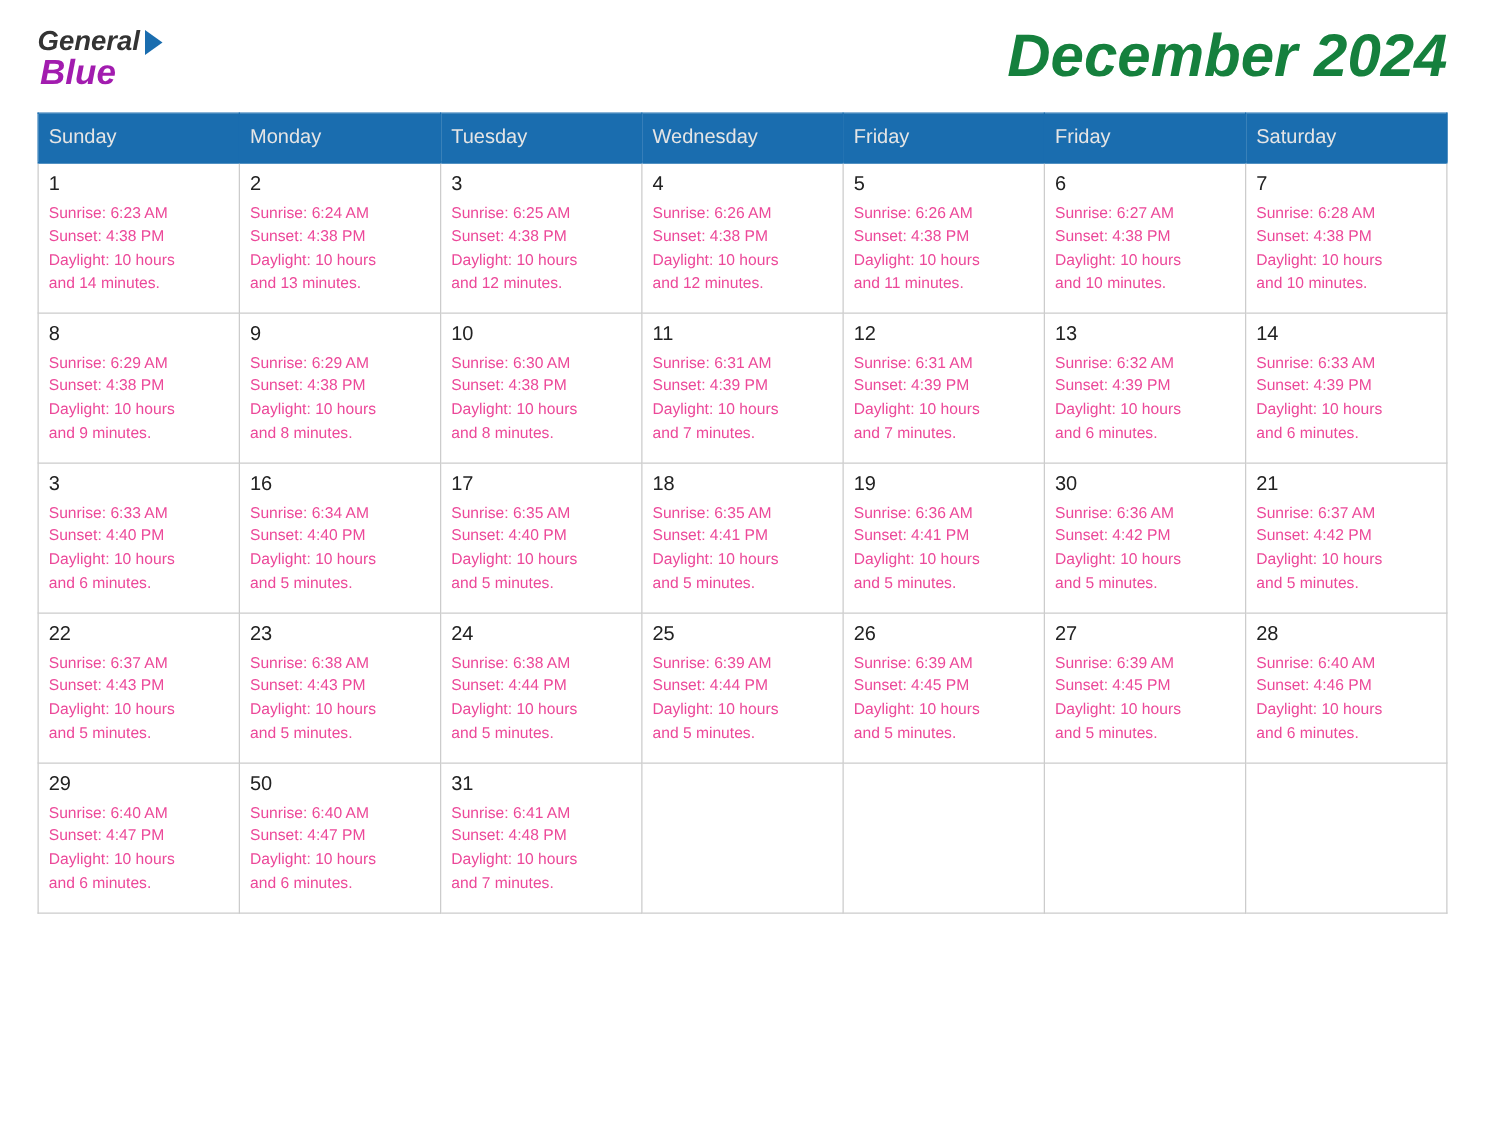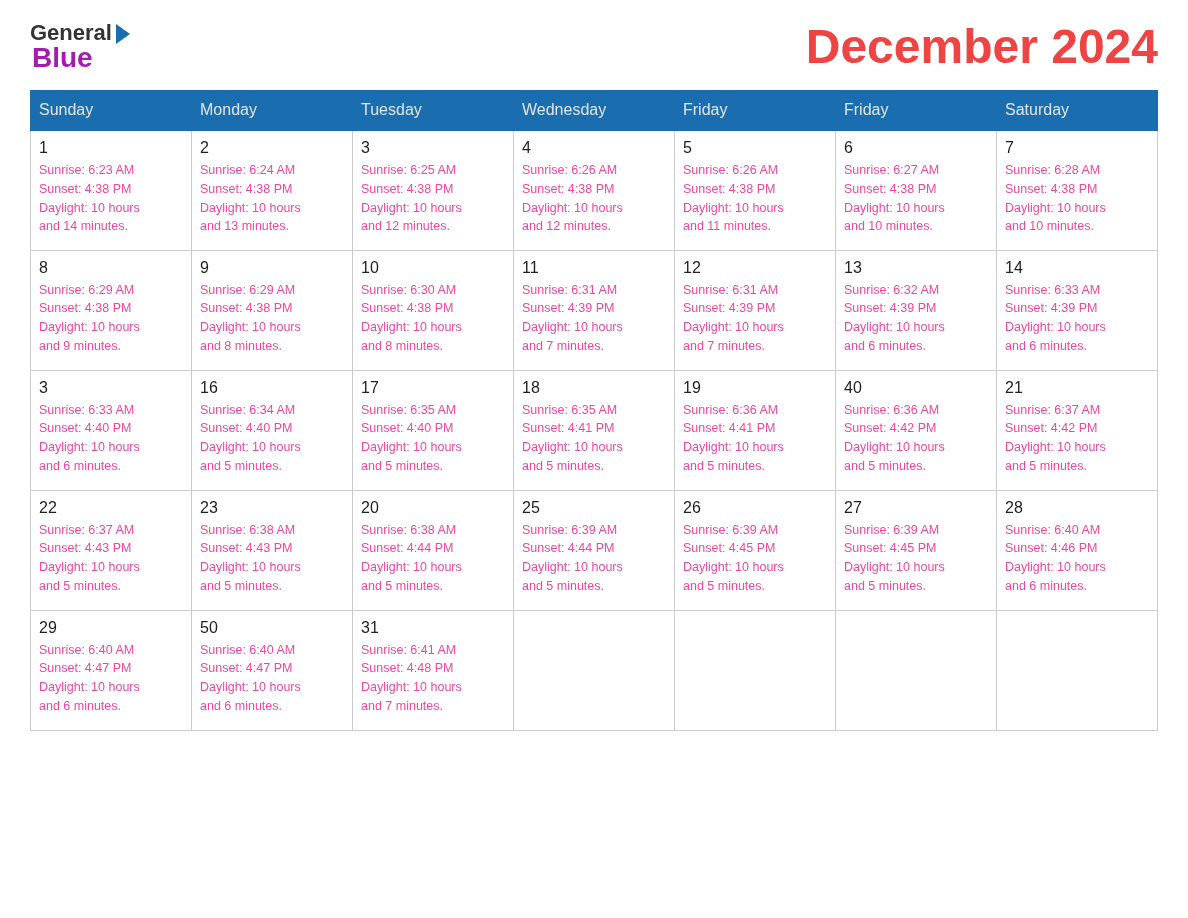--- a/index.html
+++ b/index.html
@@ -6,22 +6,23 @@
     body {
       font-family: Arial, sans-serif;
       background: #fff;
       padding: 20px 30px;
       width: 1188px;
       min-height: 918px;
     }
     .header {
       display: flex;
       justify-content: space-between;
-      align-items: center;
+      align-items: flex-start;
       margin-bottom: 16px;
+      font-style: italic;
     }
     .logo {
       display: flex;
       flex-direction: column;
       align-items: flex-start;
     }
     .logo-top {
       display: flex;
       align-items: center;
     }
@@ -45,21 +46,21 @@
       color: #a21caf;
       margin-top: -4px;
       padding-left: 2px;
     }
     .title-area {
       text-align: right;
     }
     .month-title {
       font-size: 48px;
       font-weight: bold;
-      color: #ef4444;
+      color: #15803d;
       line-height: 1.1;
     }
     .subtitle {
       font-size: 20px;
       color: #444;
       margin-top: 4px;
     }
     table {
       width: 100%;
       border-collapse: collapse;
@@ -206,39 +207,39 @@
         </td>
         <td>
           <div class="day-num">18</div>
           <div class="day-info">Sunrise: 6:35 AM<br>Sunset: 4:41 PM<br>Daylight: 10 hours<br>and 5 minutes.</div>
         </td>
         <td>
           <div class="day-num">19</div>
           <div class="day-info">Sunrise: 6:36 AM<br>Sunset: 4:41 PM<br>Daylight: 10 hours<br>and 5 minutes.</div>
         </td>
         <td>
-          <div class="day-num">40</div>
+          <div class="day-num">30</div>
           <div class="day-info">Sunrise: 6:36 AM<br>Sunset: 4:42 PM<br>Daylight: 10 hours<br>and 5 minutes.</div>
         </td>
         <td>
           <div class="day-num">21</div>
           <div class="day-info">Sunrise: 6:37 AM<br>Sunset: 4:42 PM<br>Daylight: 10 hours<br>and 5 minutes.</div>
         </td>
       </tr>
       <tr>
         <td>
           <div class="day-num">22</div>
           <div class="day-info">Sunrise: 6:37 AM<br>Sunset: 4:43 PM<br>Daylight: 10 hours<br>and 5 minutes.</div>
         </td>
         <td>
           <div class="day-num">23</div>
           <div class="day-info">Sunrise: 6:38 AM<br>Sunset: 4:43 PM<br>Daylight: 10 hours<br>and 5 minutes.</div>
         </td>
         <td>
-          <div class="day-num">20</div>
+          <div class="day-num">24</div>
           <div class="day-info">Sunrise: 6:38 AM<br>Sunset: 4:44 PM<br>Daylight: 10 hours<br>and 5 minutes.</div>
         </td>
         <td>
           <div class="day-num">25</div>
           <div class="day-info">Sunrise: 6:39 AM<br>Sunset: 4:44 PM<br>Daylight: 10 hours<br>and 5 minutes.</div>
         </td>
         <td>
           <div class="day-num">26</div>
           <div class="day-info">Sunrise: 6:39 AM<br>Sunset: 4:45 PM<br>Daylight: 10 hours<br>and 5 minutes.</div>
         </td>

